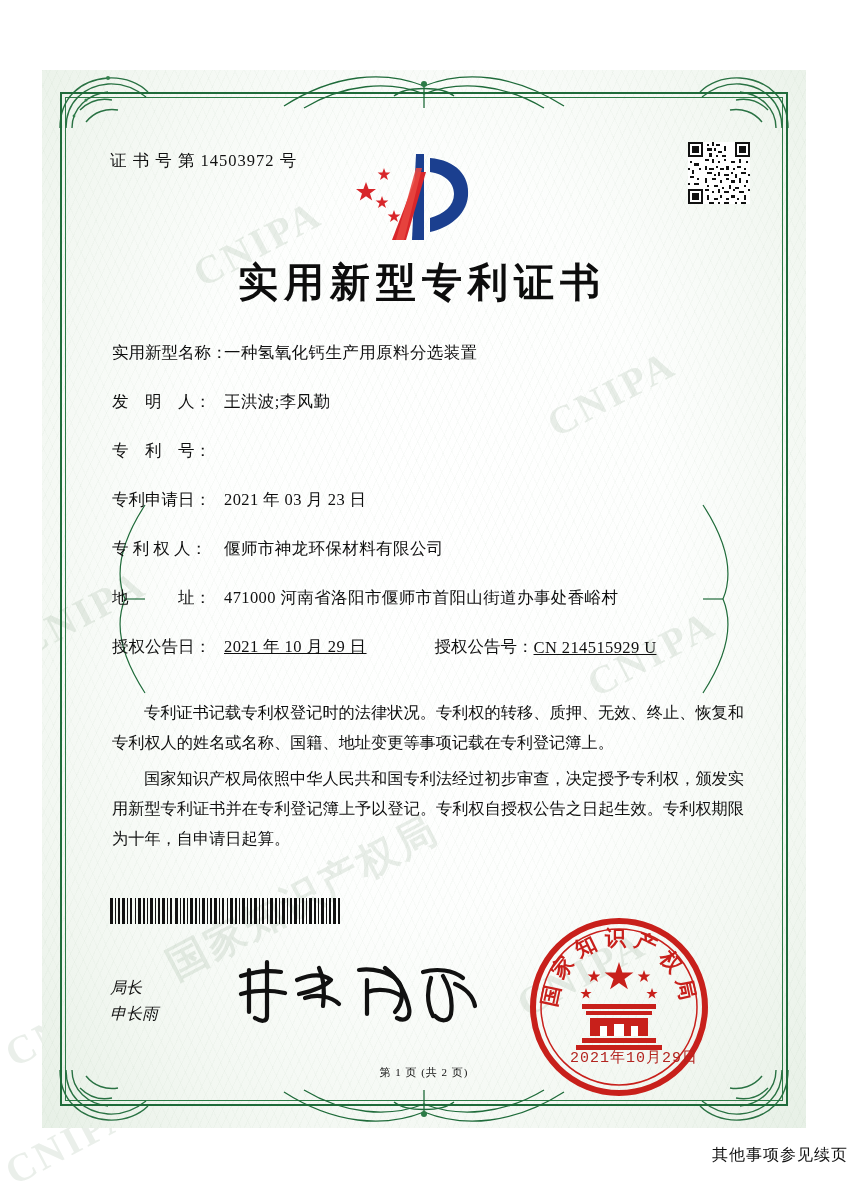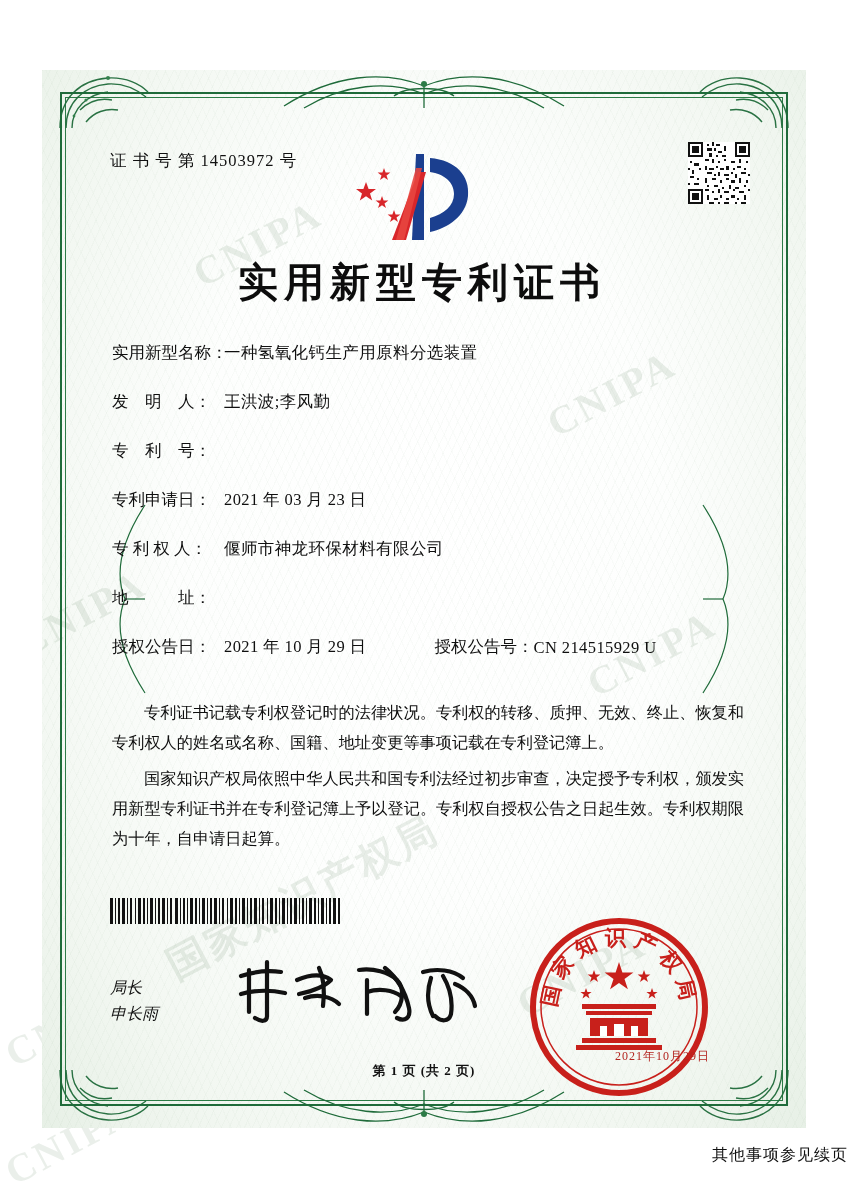--- a/index.html
+++ b/index.html
@@ -192,20 +192,21 @@
     flex: 0 0 112px;
     letter-spacing: 0px;
     white-space: nowrap;
   }
   .field-value {
     flex: 1 1 auto;
     letter-spacing: 0.4px;
   }
   .field-row.inline-two .field-value {
     flex: 0 0 auto;
+    text-decoration: underline;
   }
   .second-label {
     margin-left: 68px;
     white-space: nowrap;
     font-family: Liberation Mono, monospace;
   }
 
   .paragraphs {
     position: absolute;
     left: 70px;
@@ -247,36 +248,35 @@
   }
   .seal {
     position: absolute;
     right: 92px;
     top: 842px;
     width: 190px;
     height: 190px;
   }
   .seal-date {
     position: absolute;
-    right: 96px;
+    right: 108px;
     top: 978px;
-    font-size: 12px;
+    font-size: 15px;
     color: #b3241f;
     letter-spacing: 1px;
-    font-family: Liberation Serif, serif;
+    font-family: Liberation Mono, monospace;
   }
   .page-num {
     position: absolute;
     left: 0; right: 0;
     bottom: 48px;
     text-align: center;
-    font-size: 13px;
+    font-size: 11px;
     color: #111;
     letter-spacing: 1px;
-    font-weight: bold;
   }
   .footer-note {
     position: absolute;
     left: 0; right: 0;
     top: 1145px;
     text-align: right;
     font-size: 16px;
     color: #111;
     letter-spacing: 1px;
     font-family: "Liberation Serif", serif;
@@ -504,20 +504,21 @@
         <div class="field-row">
           <div class="field-label">专利申请日：</div>
           <div class="field-value">2021 年 03 月 23 日</div>
         </div>
         <div class="field-row">
           <div class="field-label">专 利 权 人：</div>
           <div class="field-value">偃师市神龙环保材料有限公司</div>
         </div>
         <div class="field-row">
           <div class="field-label">地　　　址：</div>
+          <div class="field-value">471000 河南省洛阳市偃师市首阳山街道办事处香峪村</div>
         </div>
         <div class="field-row inline-two">
           <div class="field-label">授权公告日：</div>
           <div class="field-value">2021 年 10 月 29 日</div>
           <div class="second-label">授权公告号：</div>
           <div class="field-value">CN 214515929 U</div>
         </div>
       </div>
 
       <div class="paragraphs">

